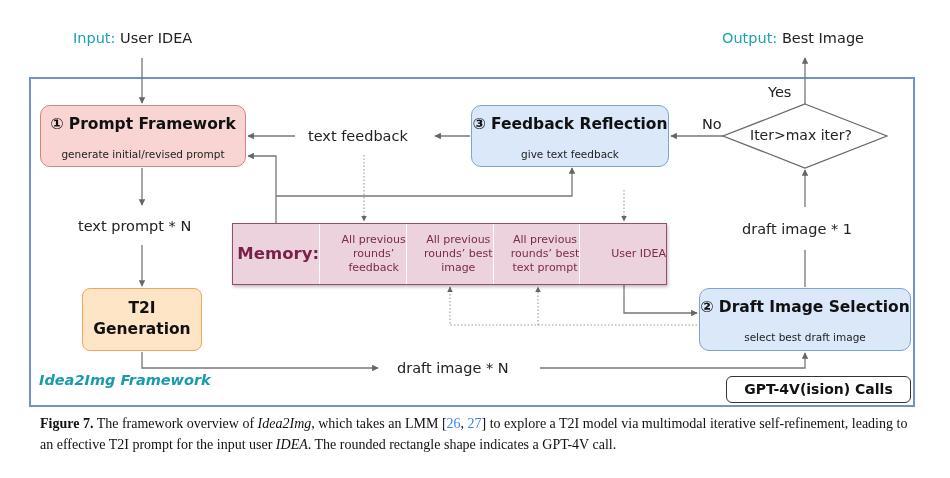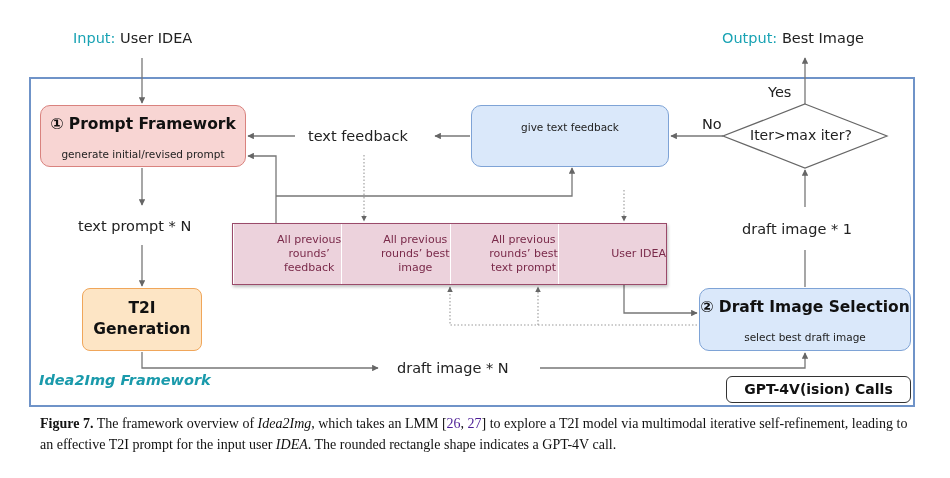--- a/index.html
+++ b/index.html
@@ -16,21 +16,21 @@
   .box-title { font-weight:bold; font-size:15.5px; color:#111; margin-top:9px; white-space:nowrap; }
   .box-sub { font-size:10.5px; color:#222; margin-top:15px; white-space:nowrap; }
   .t2i .box-title { margin-top:9px; line-height:21px; }
   .mem { left:232px; top:223px; width:435px; height:62px; background:#ecd2dc; border:1.5px solid #9a4a6a; box-shadow:1px 2px 3px rgba(0,0,0,0.25); display:flex; box-sizing:border-box; }
   .mem-cell { flex:1; display:flex; align-items:center; justify-content:flex-end; text-align:center; font-size:11px; color:#7a2a4a; line-height:14px; border-left:1px solid #ffffff; }
   .mem-head { flex:0 0 86px; border-left:none; font-weight:bold; font-size:16.5px; color:#7a1f48; }
   .gpt { left:726px; top:376px; width:185px; height:27px; border:1.5px solid #333; border-radius:6px; box-sizing:border-box; text-align:center; font-weight:bold; font-size:14px; line-height:24px; color:#111; }
   .framework { left:39px; top:372px; font-weight:bold; font-style:italic; font-size:14.5px; color:#1a9aab; }
   .caption { left:40px; top:413px; width:880px; font-family:"Liberation Serif", serif; font-size:14px; line-height:21px; color:#111; }
   .caption b { font-weight:bold; }
-  .cite { color:#4c1d95; }
+  .cite { color:#3b82f6; }
   svg.lines { position:absolute; left:0; top:0; }
 </style>
 </head>
 <body>
 
 <div class="abs frame"></div>
 
 <svg class="lines" width="950" height="478">
   <defs>
     <marker id="ah" viewBox="0 0 10 10" refX="9" refY="5" markerWidth="5" markerHeight="5" orient="auto-start-reverse">
@@ -91,20 +91,24 @@
 
 <div class="abs box pg">
   <div class="box-title">
     <span>①</span>
     <span>Prompt Framework</span>
   </div>
   <div class="box-sub">generate initial/revised prompt</div>
 </div>
 
 <div class="abs box fr">
+  <div class="box-title">
+    <span>③</span>
+    <span>Feedback Reflection</span>
+  </div>
   <div class="box-sub">give text feedback</div>
 </div>
 
 <div class="abs box dis">
   <div class="box-title">
     <span>②</span>
     <span>Draft Image Selection</span>
   </div>
   <div class="box-sub">select best draft image</div>
 </div>
@@ -119,20 +123,21 @@
 <div class="abs lbl" style="left:750px; top:127px; font-size:14px;">Iter&gt;max iter?</div>
 <div class="abs lbl" style="left:768px; top:84px;">Yes</div>
 <div class="abs lbl" style="left:702px; top:116px;">No</div>
 
 <div class="abs lbl" style="left:308px; top:128px;">text feedback</div>
 <div class="abs lbl" style="left:78px; top:218px;">text prompt * N</div>
 <div class="abs lbl" style="left:397px; top:360px;">draft image * N</div>
 <div class="abs lbl" style="left:742px; top:221px;">draft image * 1</div>
 
 <div class="abs mem">
+  <div class="mem-cell mem-head">Memory:</div>
   <div class="mem-cell">
     <div>
       <div>All previous</div>
       <div>rounds’</div>
       <div>feedback</div>
     </div>
   </div>
   <div class="mem-cell">
     <div>
       <div>All previous</div>

